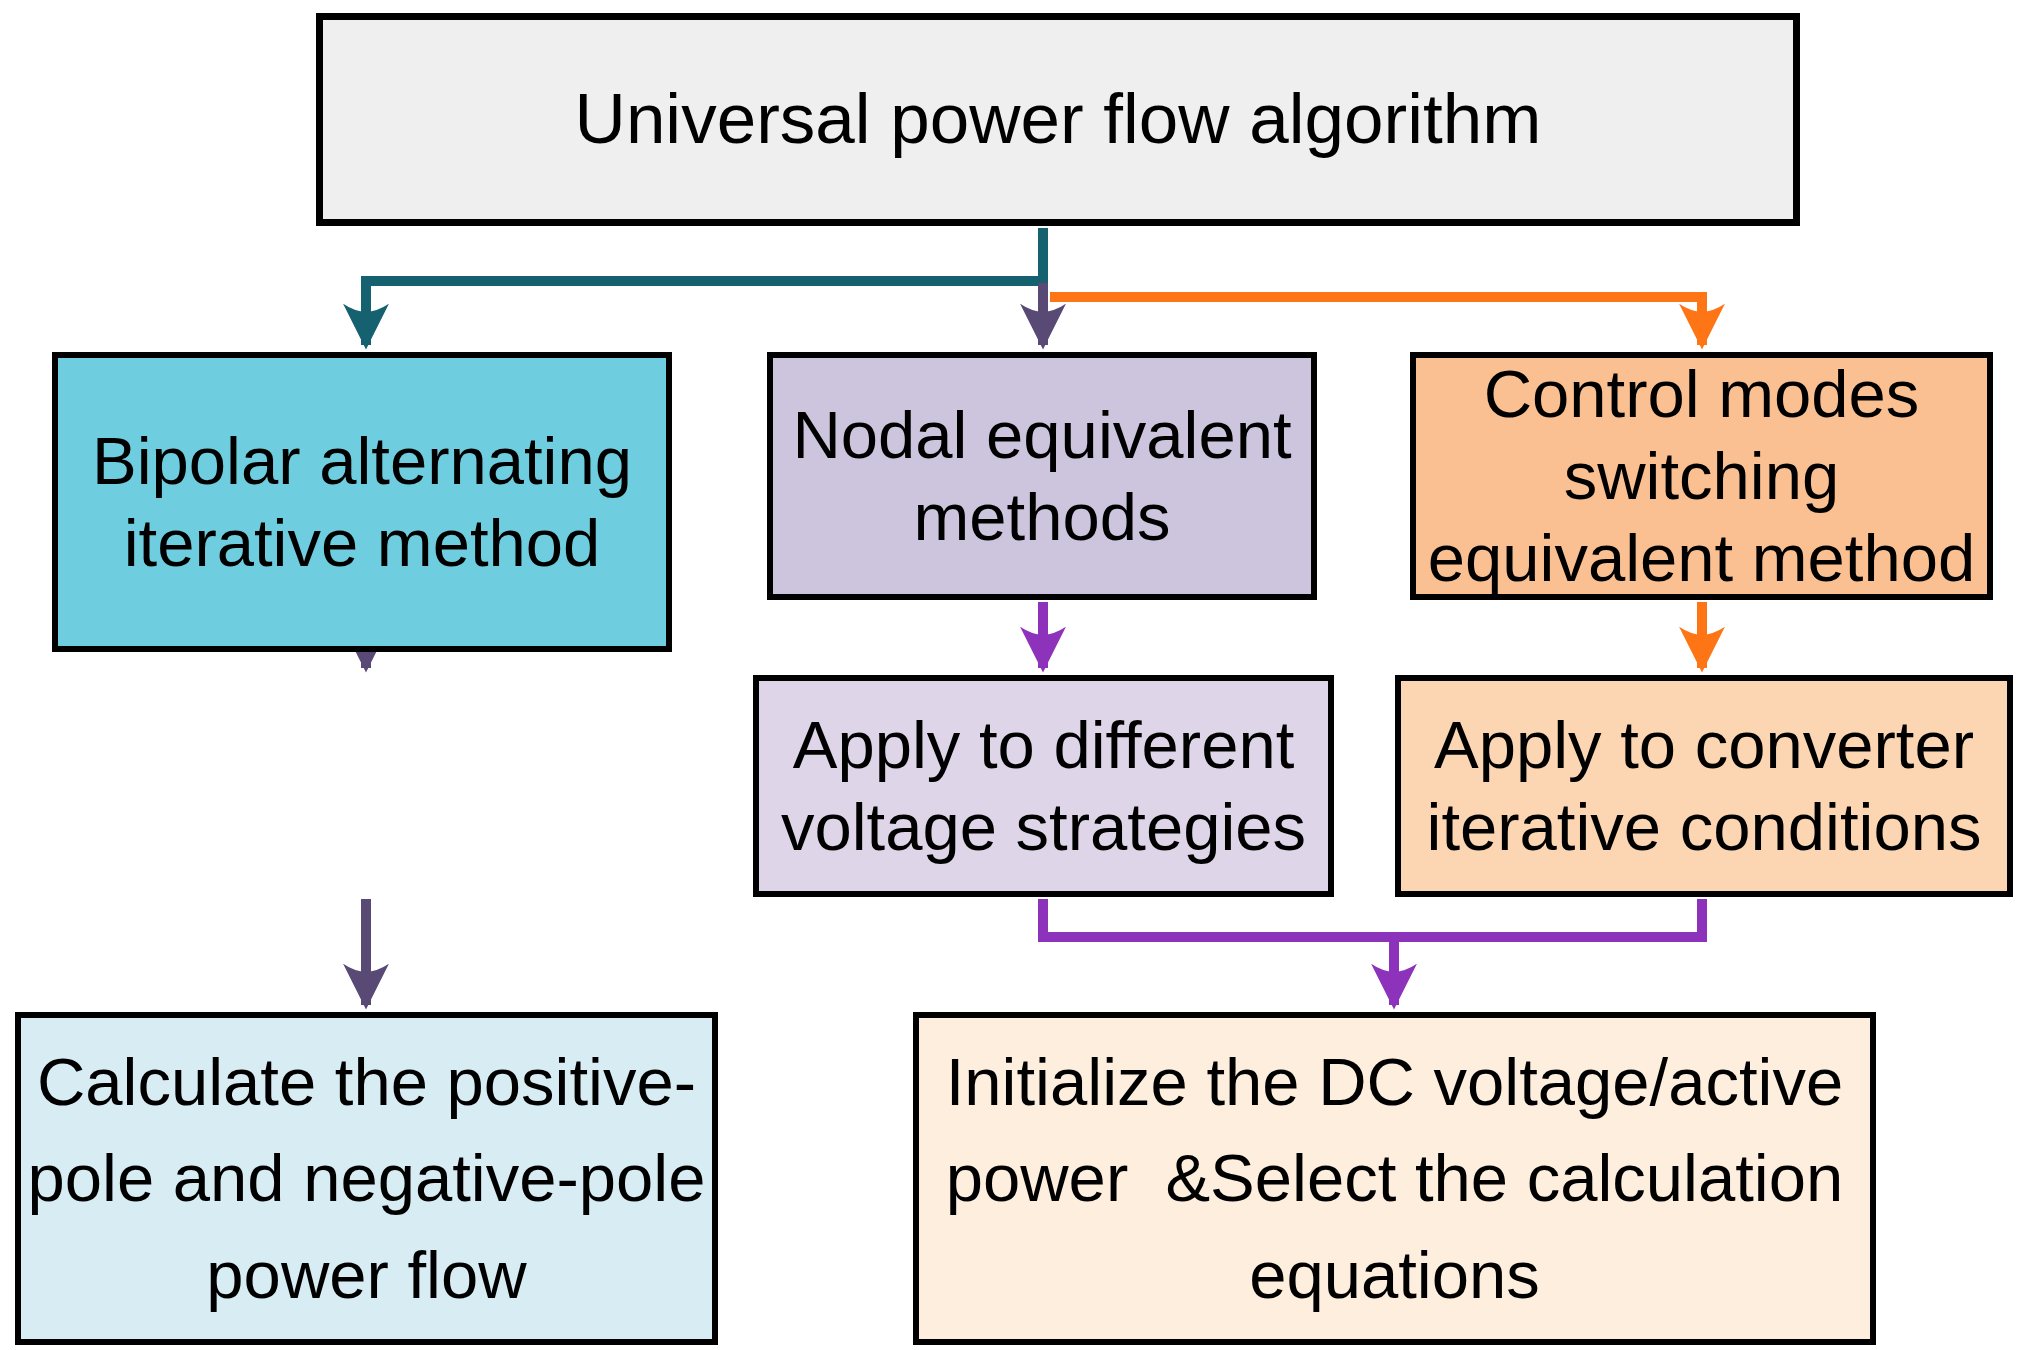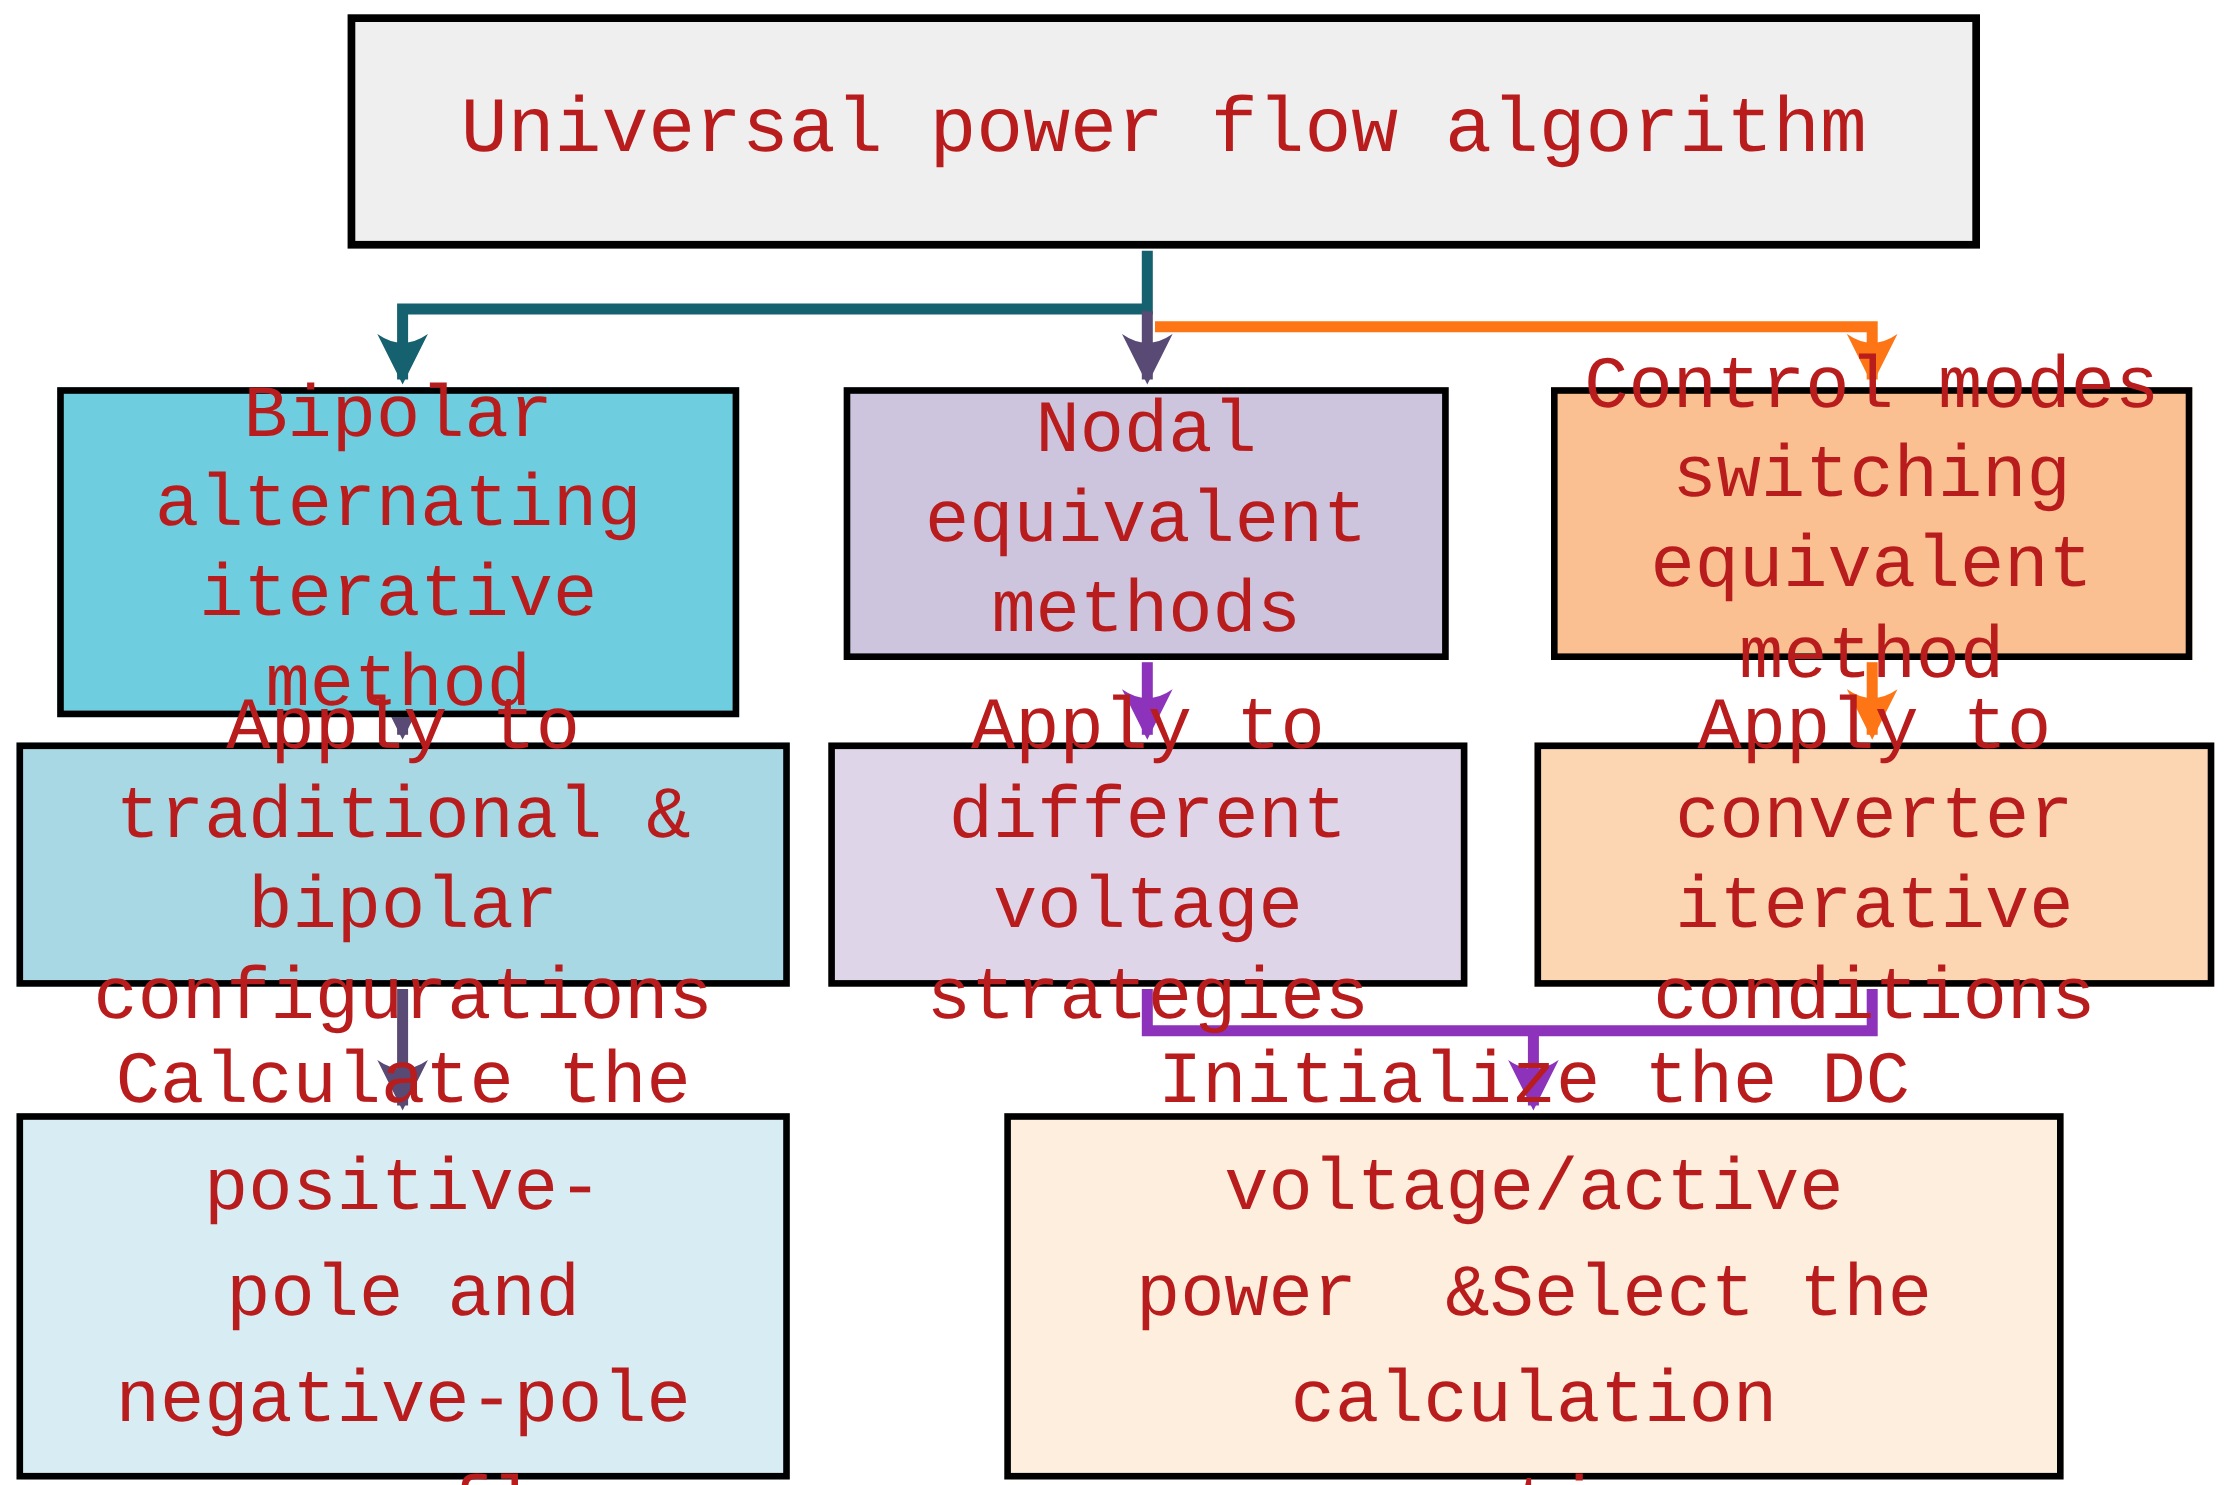--- a/index.html
+++ b/index.html
@@ -1,22 +1,22 @@
 <!DOCTYPE html>
 <html><head>
 <meta charset="utf-8">
 <style>
   html, body { margin: 0; padding: 0; background: #ffffff; }
   #canvas {
     position: relative;
     width: 2032px;
     height: 1350px;
     background: #ffffff;
-    font-family: Liberation Mono, monospace;
-    color: #b91c1c;
+    font-family: Liberation Sans, sans-serif;
+    color: #000000;
     overflow: hidden;
     border-radius: 30px;
   }
   .node {
     position: absolute;
     box-sizing: border-box;
     border: 6px solid #000000;
     display: flex;
     align-items: center;
     justify-content: center;
@@ -95,24 +95,20 @@
     <div class="node-text" data-bind="boxes.nodal.text">Nodal equivalent
 methods</div>
   </div>
 
   <div class="node" id="b-control" data-bind-bg="boxes.control.fill" style="background: rgb(251, 192, 146);">
     <div class="node-text" data-bind="boxes.control.text">Control modes
 switching
 equivalent method</div>
   </div>
 
-  <div class="node" id="b-applytrad" data-bind-bg="boxes.apply_traditional.fill" style="background: rgb(168, 216, 228);">
-    <div class="node-text" data-bind="boxes.apply_traditional.text">Apply to traditional &amp;
-bipolar configurations</div>
-  </div>
 
   <div class="node" id="b-applyctrl" data-bind-bg="boxes.apply_control.fill" style="background: rgb(222, 213, 233);">
     <div class="node-text" data-bind="boxes.apply_control.text">Apply to different
 voltage strategies</div>
   </div>
 
   <div class="node" id="b-applyover" data-bind-bg="boxes.apply_overload.fill" style="background: rgb(252, 214, 178);">
     <div class="node-text" data-bind="boxes.apply_overload.text">Apply to converter
 iterative conditions</div>
   </div>

